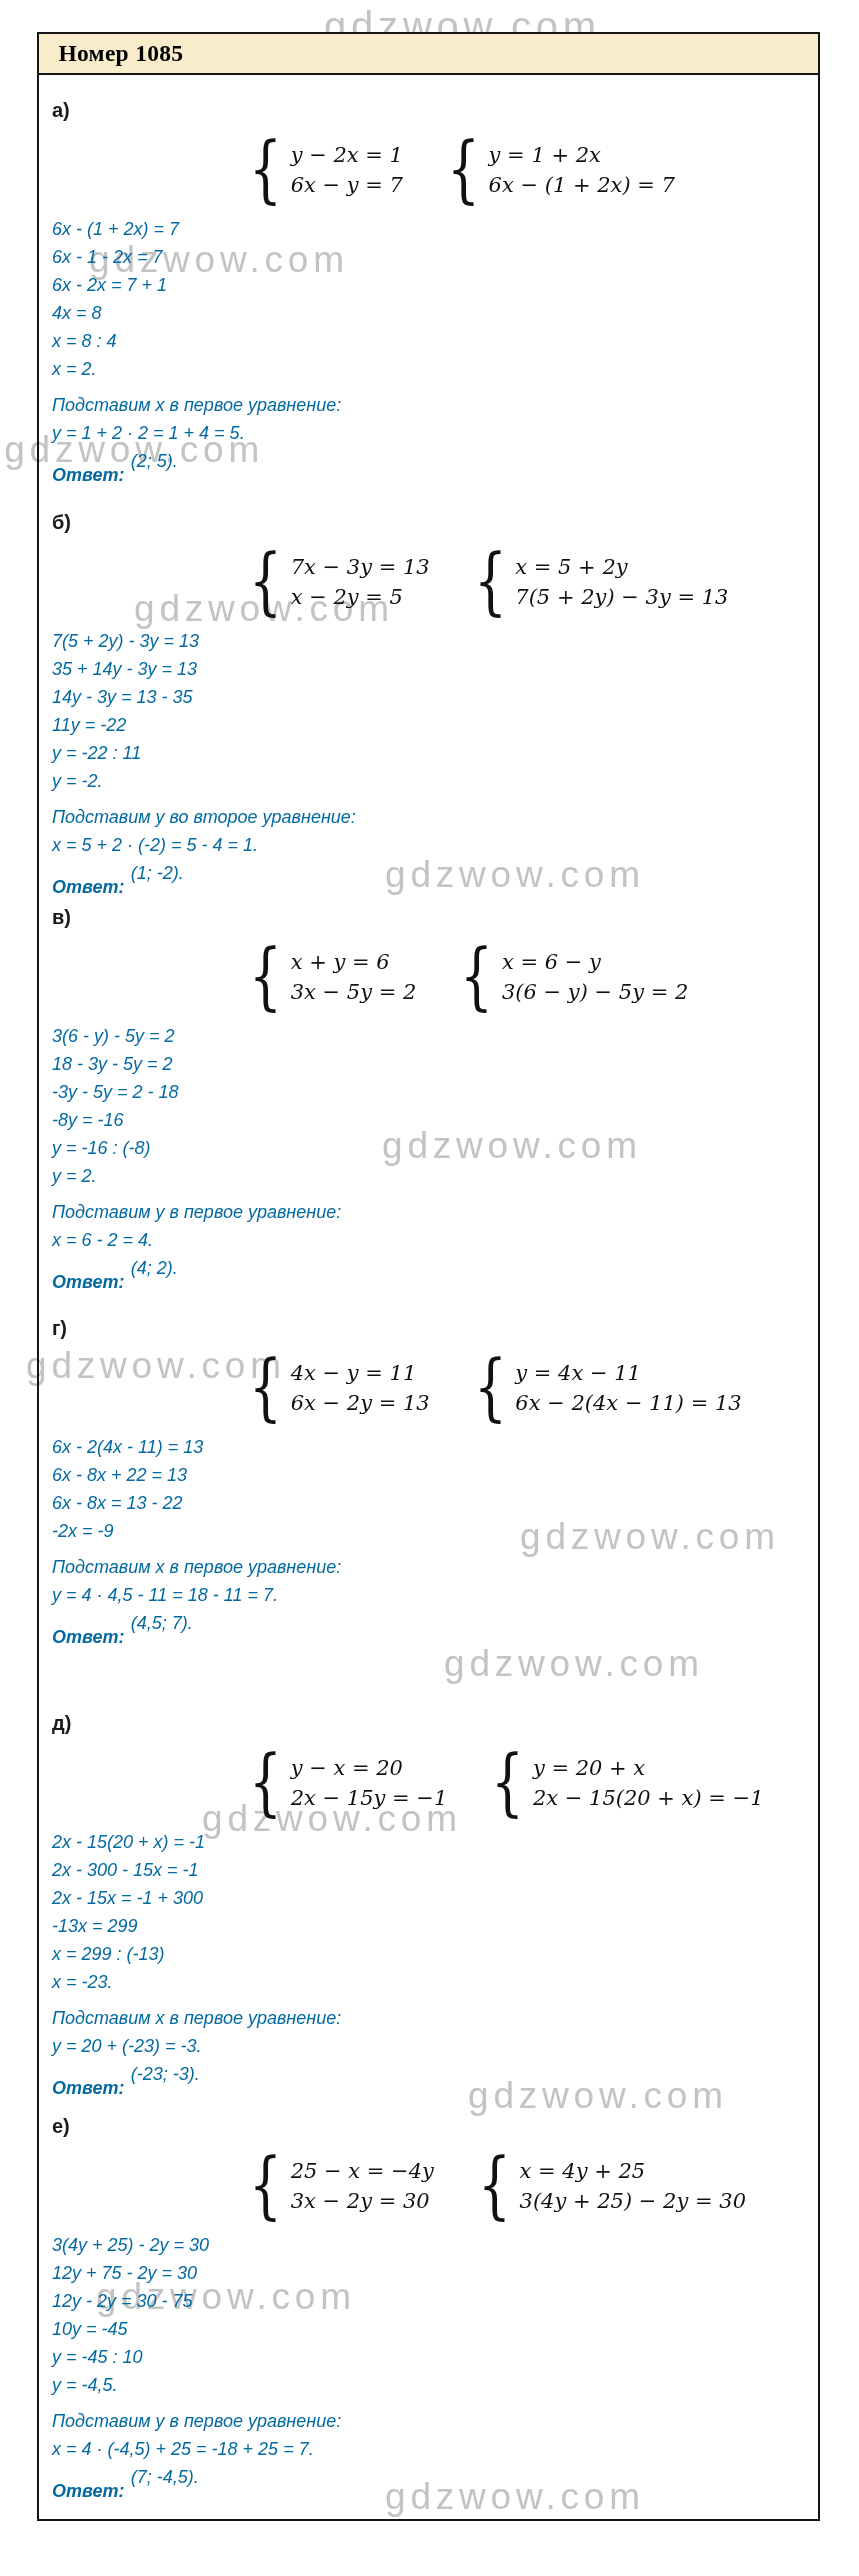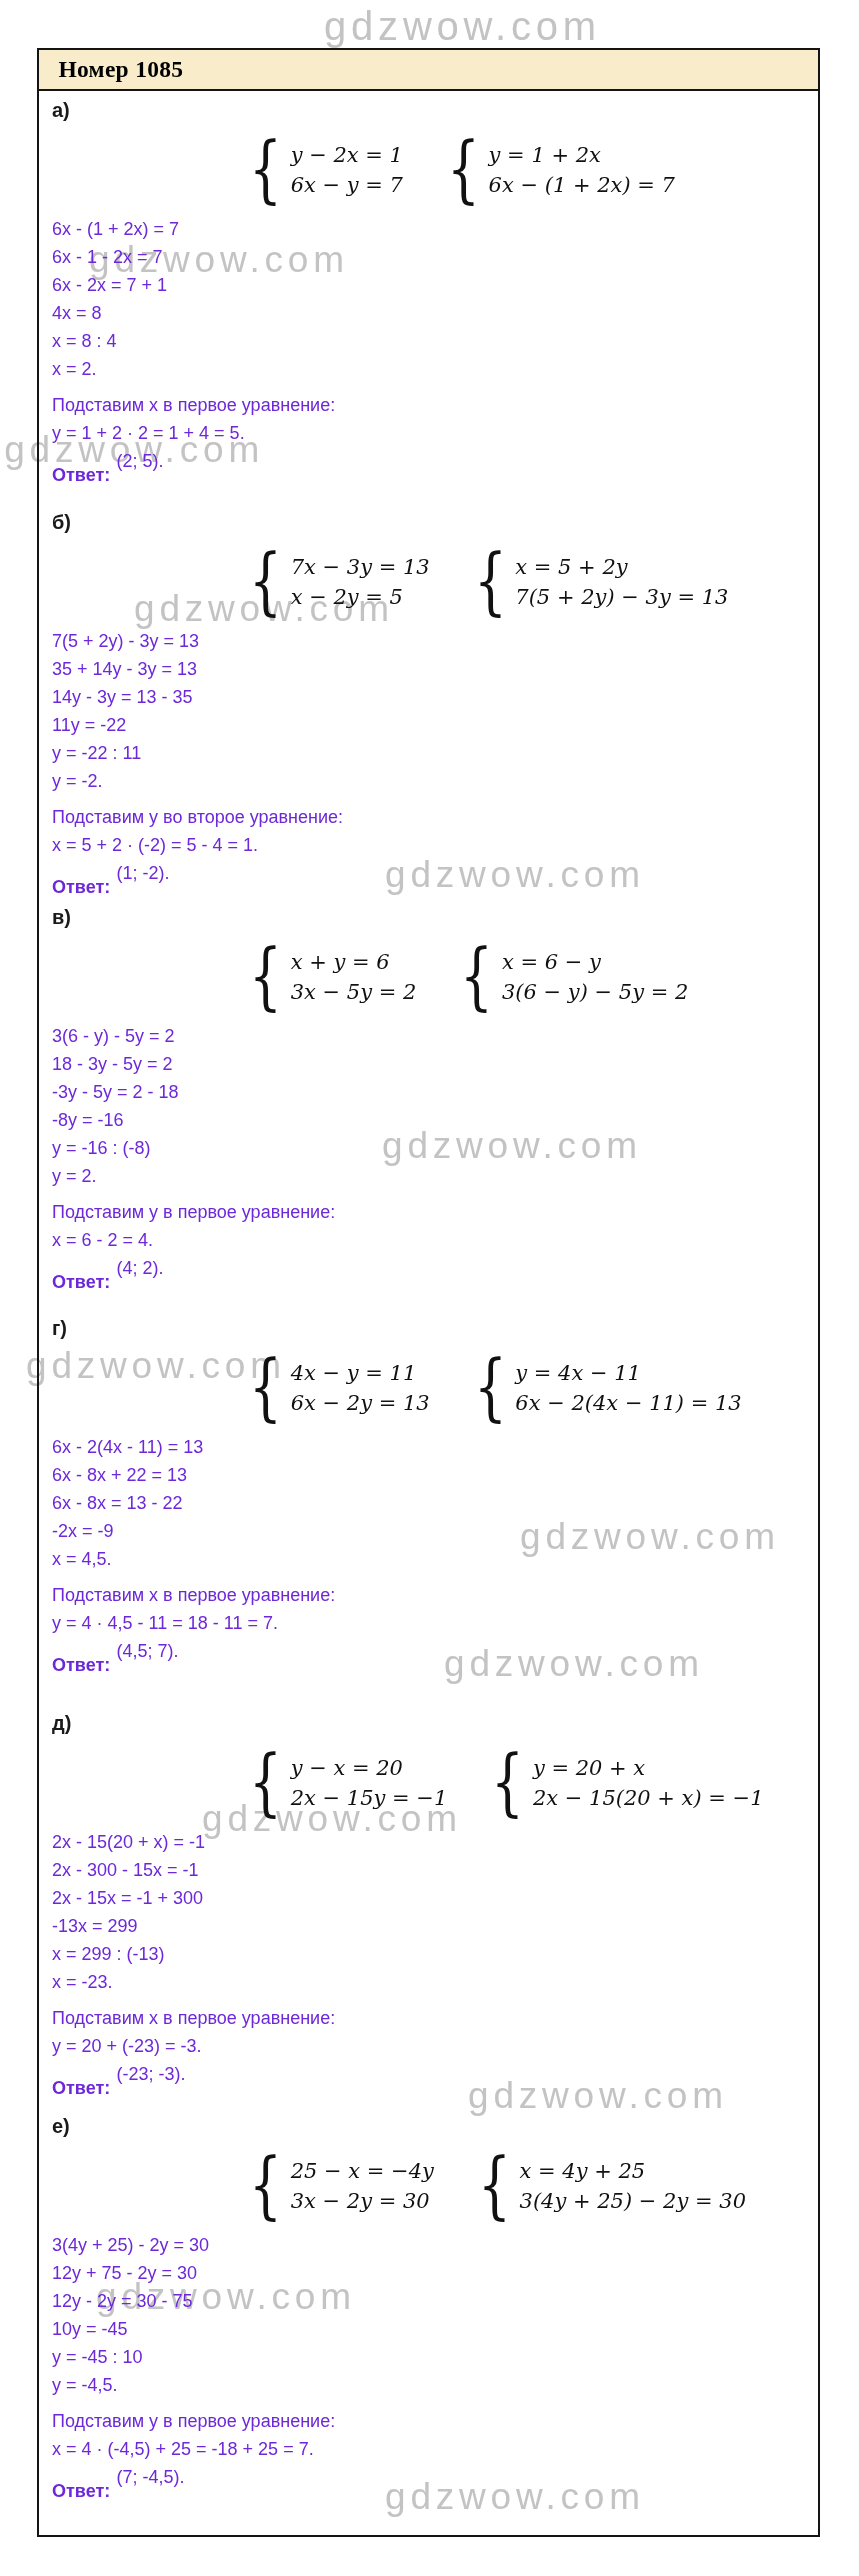--- a/index.html
+++ b/index.html
@@ -18,42 +18,42 @@
   .wm-5{left:382px;top:1125px;}
   .wm-6{left:26px;top:1345px;}
   .wm-7{left:520px;top:1516px;}
   .wm-8{left:444px;top:1643px;}
   .wm-9{left:202px;top:1798px;}
   .wm-10{left:468px;top:2075px;}
   .wm-11{left:96px;top:2276px;}
   .wm-12{left:385px;top:2476px;}
 
   
-  .frame{position:absolute;left:37px;top:48px;width:779px;height:2485px;
+  .frame{position:absolute;left:37px;top:32px;width:779px;height:2485px;
          border:2.1px solid #141414;z-index:1;background:transparent;}
   .header-bar{height:39px;background:#f8ecca;border-bottom:2.1px solid #141414;
               display:flex;align-items:center;}
   .header-title{font-family:"Liberation Serif",serif;font-weight:bold;font-size:23.5px;
                 color:#000;padding-left:19.4px;letter-spacing:0.3px;}
 
   
   .part{position:absolute;left:39px;width:779px;z-index:2;padding-left:13px;box-sizing:border-box;}
   .s-0{top:100px}.s-1{top:512px}.s-2{top:907px}.s-3{top:1318px}.s-4{top:1713px}.s-5{top:2116px}
 
   .part-label{font-weight:bold;font-size:20px;height:21px;line-height:21px;color:#1a1a1a;}
 
   .systems{margin:18px 0 15px 197px;display:flex;gap:44px;}
   .system{display:flex;align-items:center;}
   .brace{font-family:"DejaVu Serif",serif;font-size:72px;line-height:61px;font-weight:400;
          color:#111;transform:scaleX(.72);transform-origin:left center;margin-right:-4.2px;}
   .eqs{display:flex;flex-direction:column;}
   .eq{font-family:"DejaVu Serif",serif;font-style:italic;font-size:21px;line-height:30px;
       color:#111;white-space:nowrap;}
 
-  .step,.note,.calc,.answer{font-size:18px;height:28px;line-height:28px;white-space:nowrap;color:#6d28d9;}
+  .step,.note,.calc,.answer{font-size:18px;height:28px;line-height:28px;white-space:nowrap;color:#0369a1;font-style:italic;}
   .note{margin-top:8.3px;}
   .answer{display:flex;gap:6.2px;}
   .answer-label{font-weight:bold;margin-top:14px;}
 </style>
 </head>
 <body>
 
 <div class="page">
 
   <span class="wm wm-0">gdzwow.com</span>
@@ -187,21 +187,20 @@
         <div class="eqs">
           <div class="eq">y = 4x − 11</div>
           <div class="eq">6x − 2(4x − 11) = 13</div>
         </div>
       </div>
     </div>
     <div class="step">6x - 2(4x - 11) = 13</div>
     <div class="step">6x - 8x + 22 = 13</div>
     <div class="step">6x - 8x = 13 - 22</div>
     <div class="step">-2x = -9</div>
-    <div class="step">x = 4,5.</div>
     <div class="note">Подставим х в первое уравнение:</div>
     <div class="calc">y = 4 · 4,5 - 11 = 18 - 11 = 7.</div>
     <div class="answer">
       <span class="answer-label">Ответ:</span>
       <span>(4,5; 7).</span>
     </div>
   </section>
 
   <section class="part s-4">
     <div class="part-label">д)</div>

